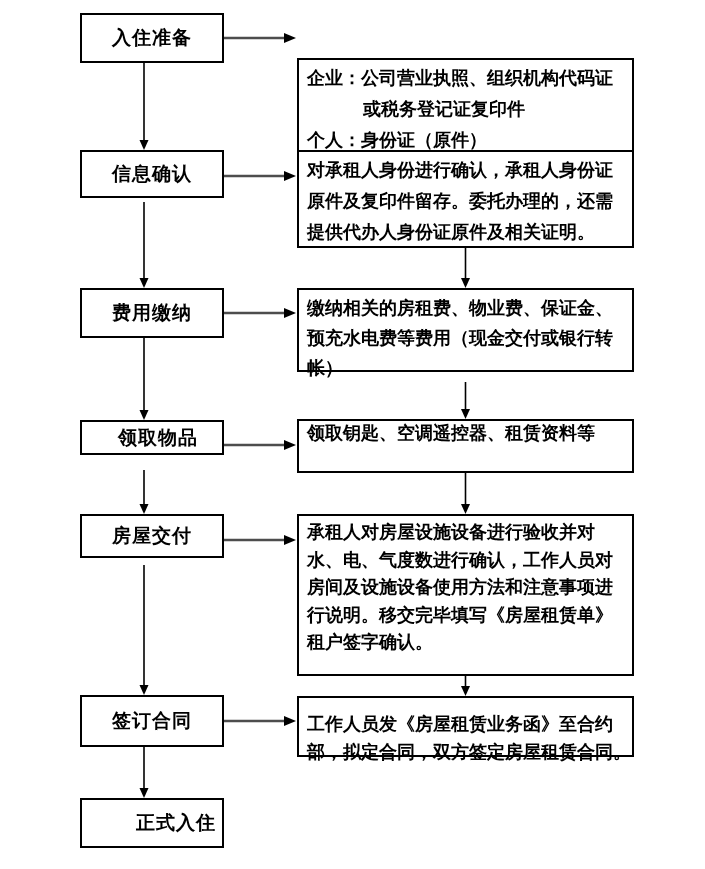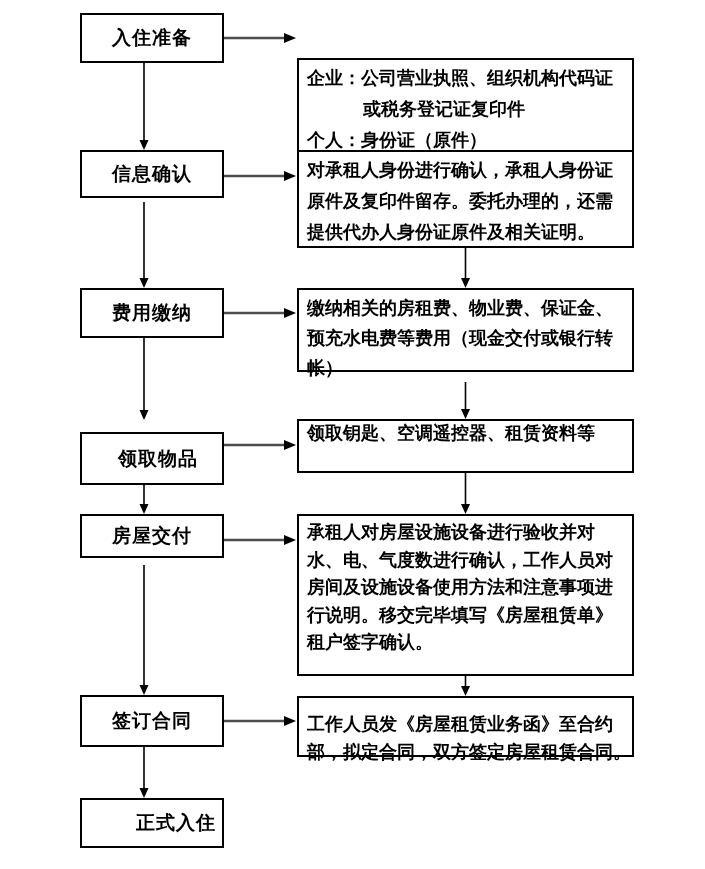--- a/index.html
+++ b/index.html
@@ -15,21 +15,21 @@
     font-size:19px;font-weight:bold;letter-spacing:1px;text-align:center;margin-left:8px;
   }
   .rbox{
     left:297px;width:337px;font-size:18px;font-weight:bold;
     padding:3px 4px 0 8px;
   }
   .rbox .line{display:block;white-space:nowrap;}
   .l1{top:13px;height:50px;}
   .l2{top:150px;height:48px;text-align:right;}
   .l3{top:288px;height:50px;}
-  .l4{top:432px;height:53px;padding-left:12px;}
+  .l4{top:420px;height:35px;padding-left:12px;}
   .l5{top:514px;height:44px;}
   .l6{top:695px;height:52px;}
   .l7{top:798px;height:50px;padding-left:48px;}
   .r1{top:14px;height:112px;line-height:31px;margin-top:44px;}
   .r2{top:150px;height:98px;line-height:31px;}
   .r3{top:288px;height:84px;line-height:30px;}
   .r4{top:419px;height:54px;display:flex;align-items:flex-start;padding:0 0 0 8px;}
   .r5{top:514px;height:162px;line-height:27.5px;}
   .r6{top:696px;height:61px;line-height:28px;padding-top:12px;}
   .indent{padding-left:56px;}

